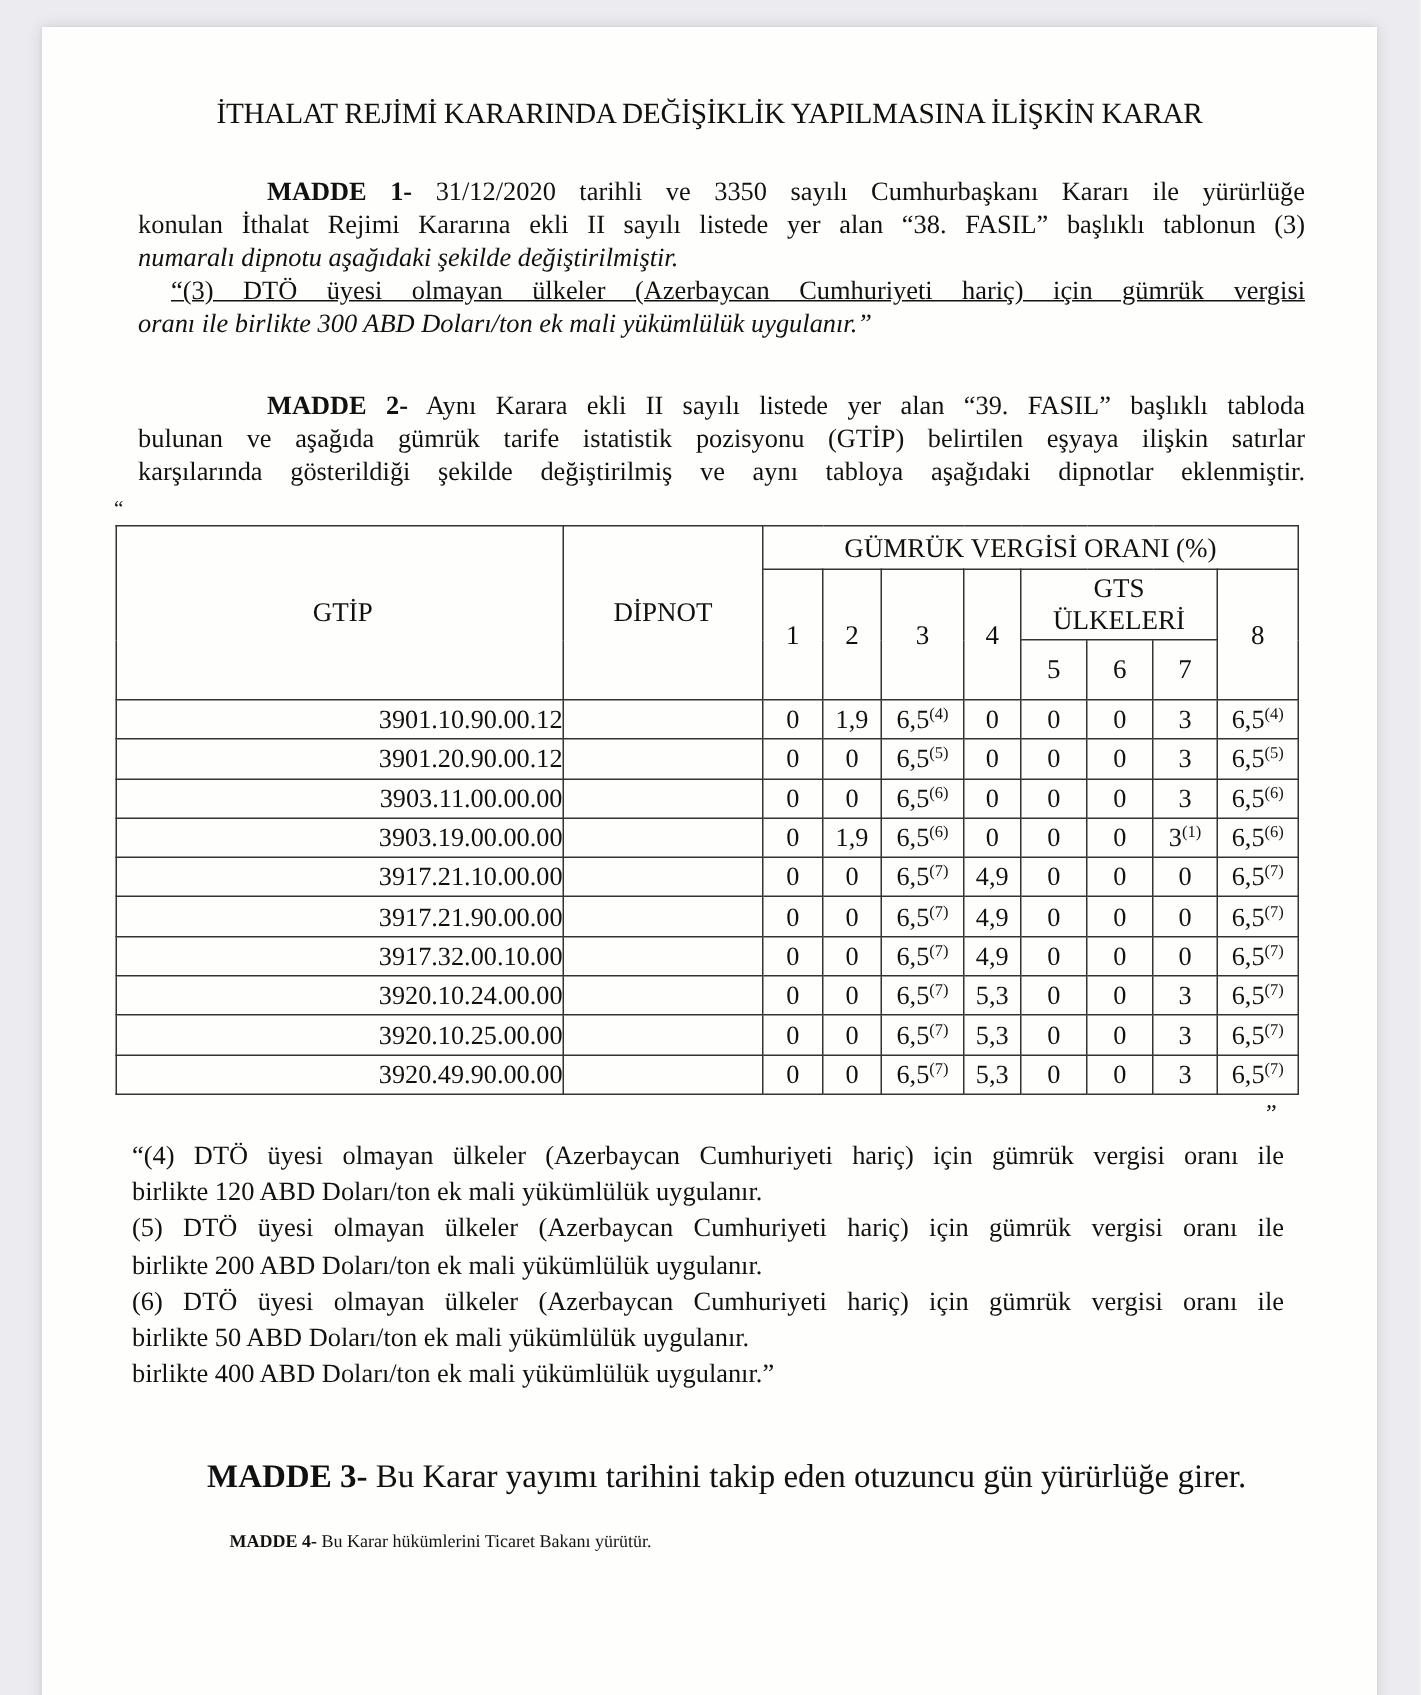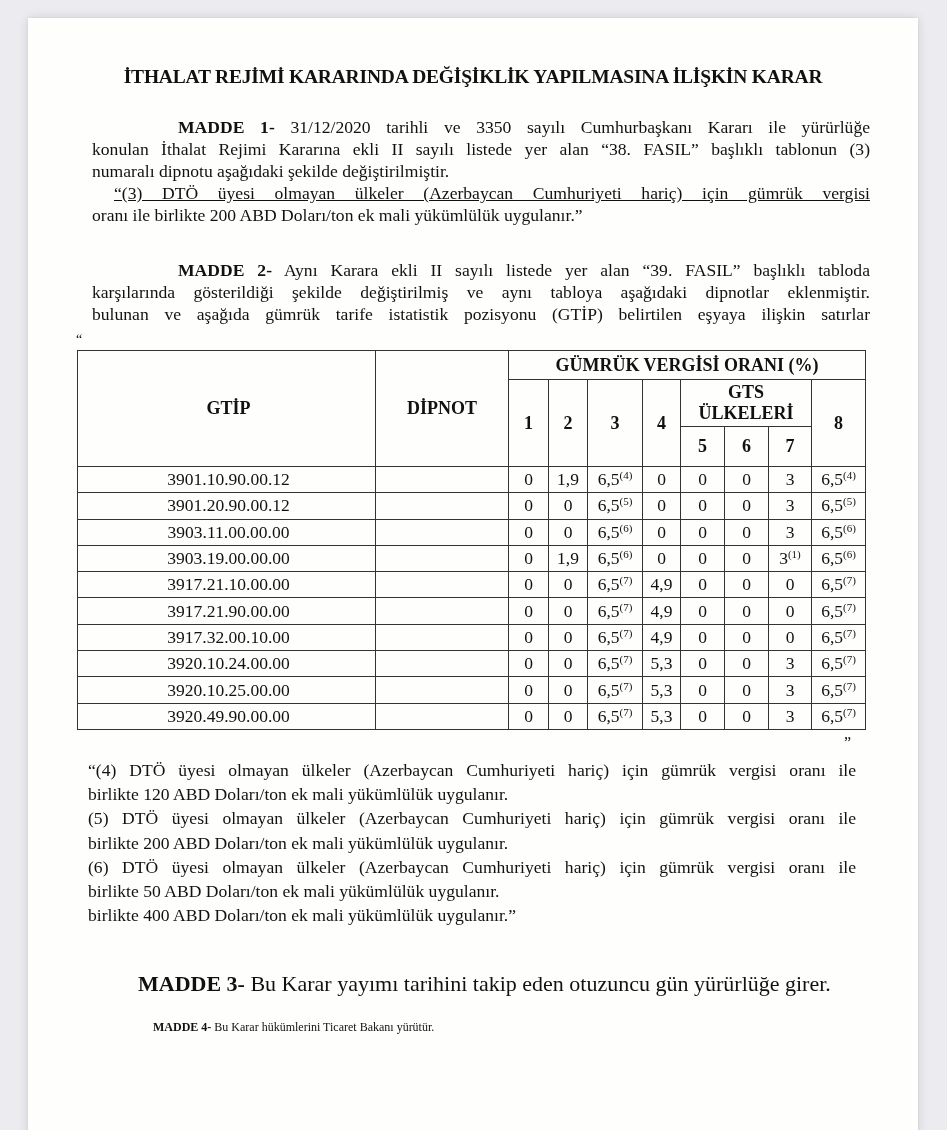--- a/index.html
+++ b/index.html
@@ -23,41 +23,41 @@
       height: 1140px;
       background: #fefefd;
       box-shadow: 0 0 10px rgba(0,0,0,0.12), 0 0 2px rgba(0,0,0,0.08);
     }
     .abs { position: absolute; }
     .title {
       left: 0;
       width: 890px;
       top: 48px;
       text-align: center;
-      font-weight: bold;
+      font-weight: normal;
       font-size: 19.5px;
       letter-spacing: -0.2px;
       white-space: nowrap;
     }
     .para {
       left: 50px;
       width: 778px;
       font-size: 17.6px;
       line-height: 22px;
       text-align: justify;
       text-align-last: left;
       margin-left: 14px;
     }
     .para .line {
       display: block;
       text-align: justify;
       text-align-last: justify;
       white-space: nowrap;
     }
-    .para .line.last { text-align-last: left; }
+    .para .line.last { text-align-last: left; font-style: italic; }
     .indent { padding-left: 86px; }
     .indent2 { padding-left: 22px; text-decoration: underline; }
     b { font-weight: bold; }
 
     table.tariff {
       position: absolute;
       left: 49px;
       top: 332px;
       border-collapse: collapse;
       font-size: 17.5px;
@@ -65,25 +65,25 @@
     }
     table.tariff td, table.tariff th {
       border: 1.3px solid #333;
       padding: 0;
       text-align: center;
       vertical-align: middle;
       overflow: hidden;
       white-space: nowrap;
     }
     table.tariff th {
-      font-weight: bold;
+      font-weight: normal;
       font-size: 18px;
     }
     table.tariff td.gtip {
-      text-align: center;
+      text-align: right;
       padding-left: 4px;
     }
     table.tariff th.gtip-h {
       text-align: center;
       padding-left: 4px;
     }
     table.tariff tr.data-row td { height: 25.3px; }
     sup { font-size: 11px; vertical-align: 6px; line-height: 0; }
     .quote-open { left: 48px; top: 314px; font-size: 14px; }
     .quote-close { left: 816px; top: 716px; font-size: 16px; }
@@ -110,27 +110,27 @@
 
 <div class="page">
 
   <div class="abs title">İTHALAT REJİMİ KARARINDA DEĞİŞİKLİK YAPILMASINA İLİŞKİN KARAR</div>
 
   <div class="abs para" style="top:98px;">
     <span class="line indent"><b>MADDE 1-</b> <span>31/12/2020 tarihli ve 3350 sayılı Cumhurbaşkanı Kararı ile yürürlüğe</span></span>
     <span class="line">konulan İthalat Rejimi Kararına ekli II sayılı listede yer alan “38. FASIL” başlıklı tablonun (3)</span>
     <span class="line last">numaralı dipnotu aşağıdaki şekilde değiştirilmiştir.</span>
     <span class="line indent2">“(3) DTÖ üyesi olmayan ülkeler (Azerbaycan Cumhuriyeti hariç) için gümrük vergisi</span>
-    <span class="line last">oranı ile birlikte 200 ABD Doları/ton ek mali yükümlülük uygulanır.”</span>
+    <span class="line last">oranı ile birlikte 300 ABD Doları/ton ek mali yükümlülük uygulanır.”</span>
   </div>
 
   <div class="abs para" style="top:241px;">
     <span class="line indent"><b>MADDE 2-</b> <span>Aynı Karara ekli II sayılı listede yer alan “39. FASIL” başlıklı tabloda</span></span>
+    <span class="line">bulunan ve aşağıda gümrük tarife istatistik pozisyonu (GTİP) belirtilen eşyaya ilişkin satırlar</span>
     <span class="line">karşılarında gösterildiği şekilde değiştirilmiş ve aynı tabloya aşağıdaki dipnotlar eklenmiştir.</span>
-    <span class="line">bulunan ve aşağıda gümrük tarife istatistik pozisyonu (GTİP) belirtilen eşyaya ilişkin satırlar</span>
   </div>
 
   <div class="abs quote-open">“</div>
 
   <table class="tariff">
     <colgroup>
       <col style="width:298px">
       <col style="width:133px">
       <col style="width:40px">
       <col style="width:39px">

